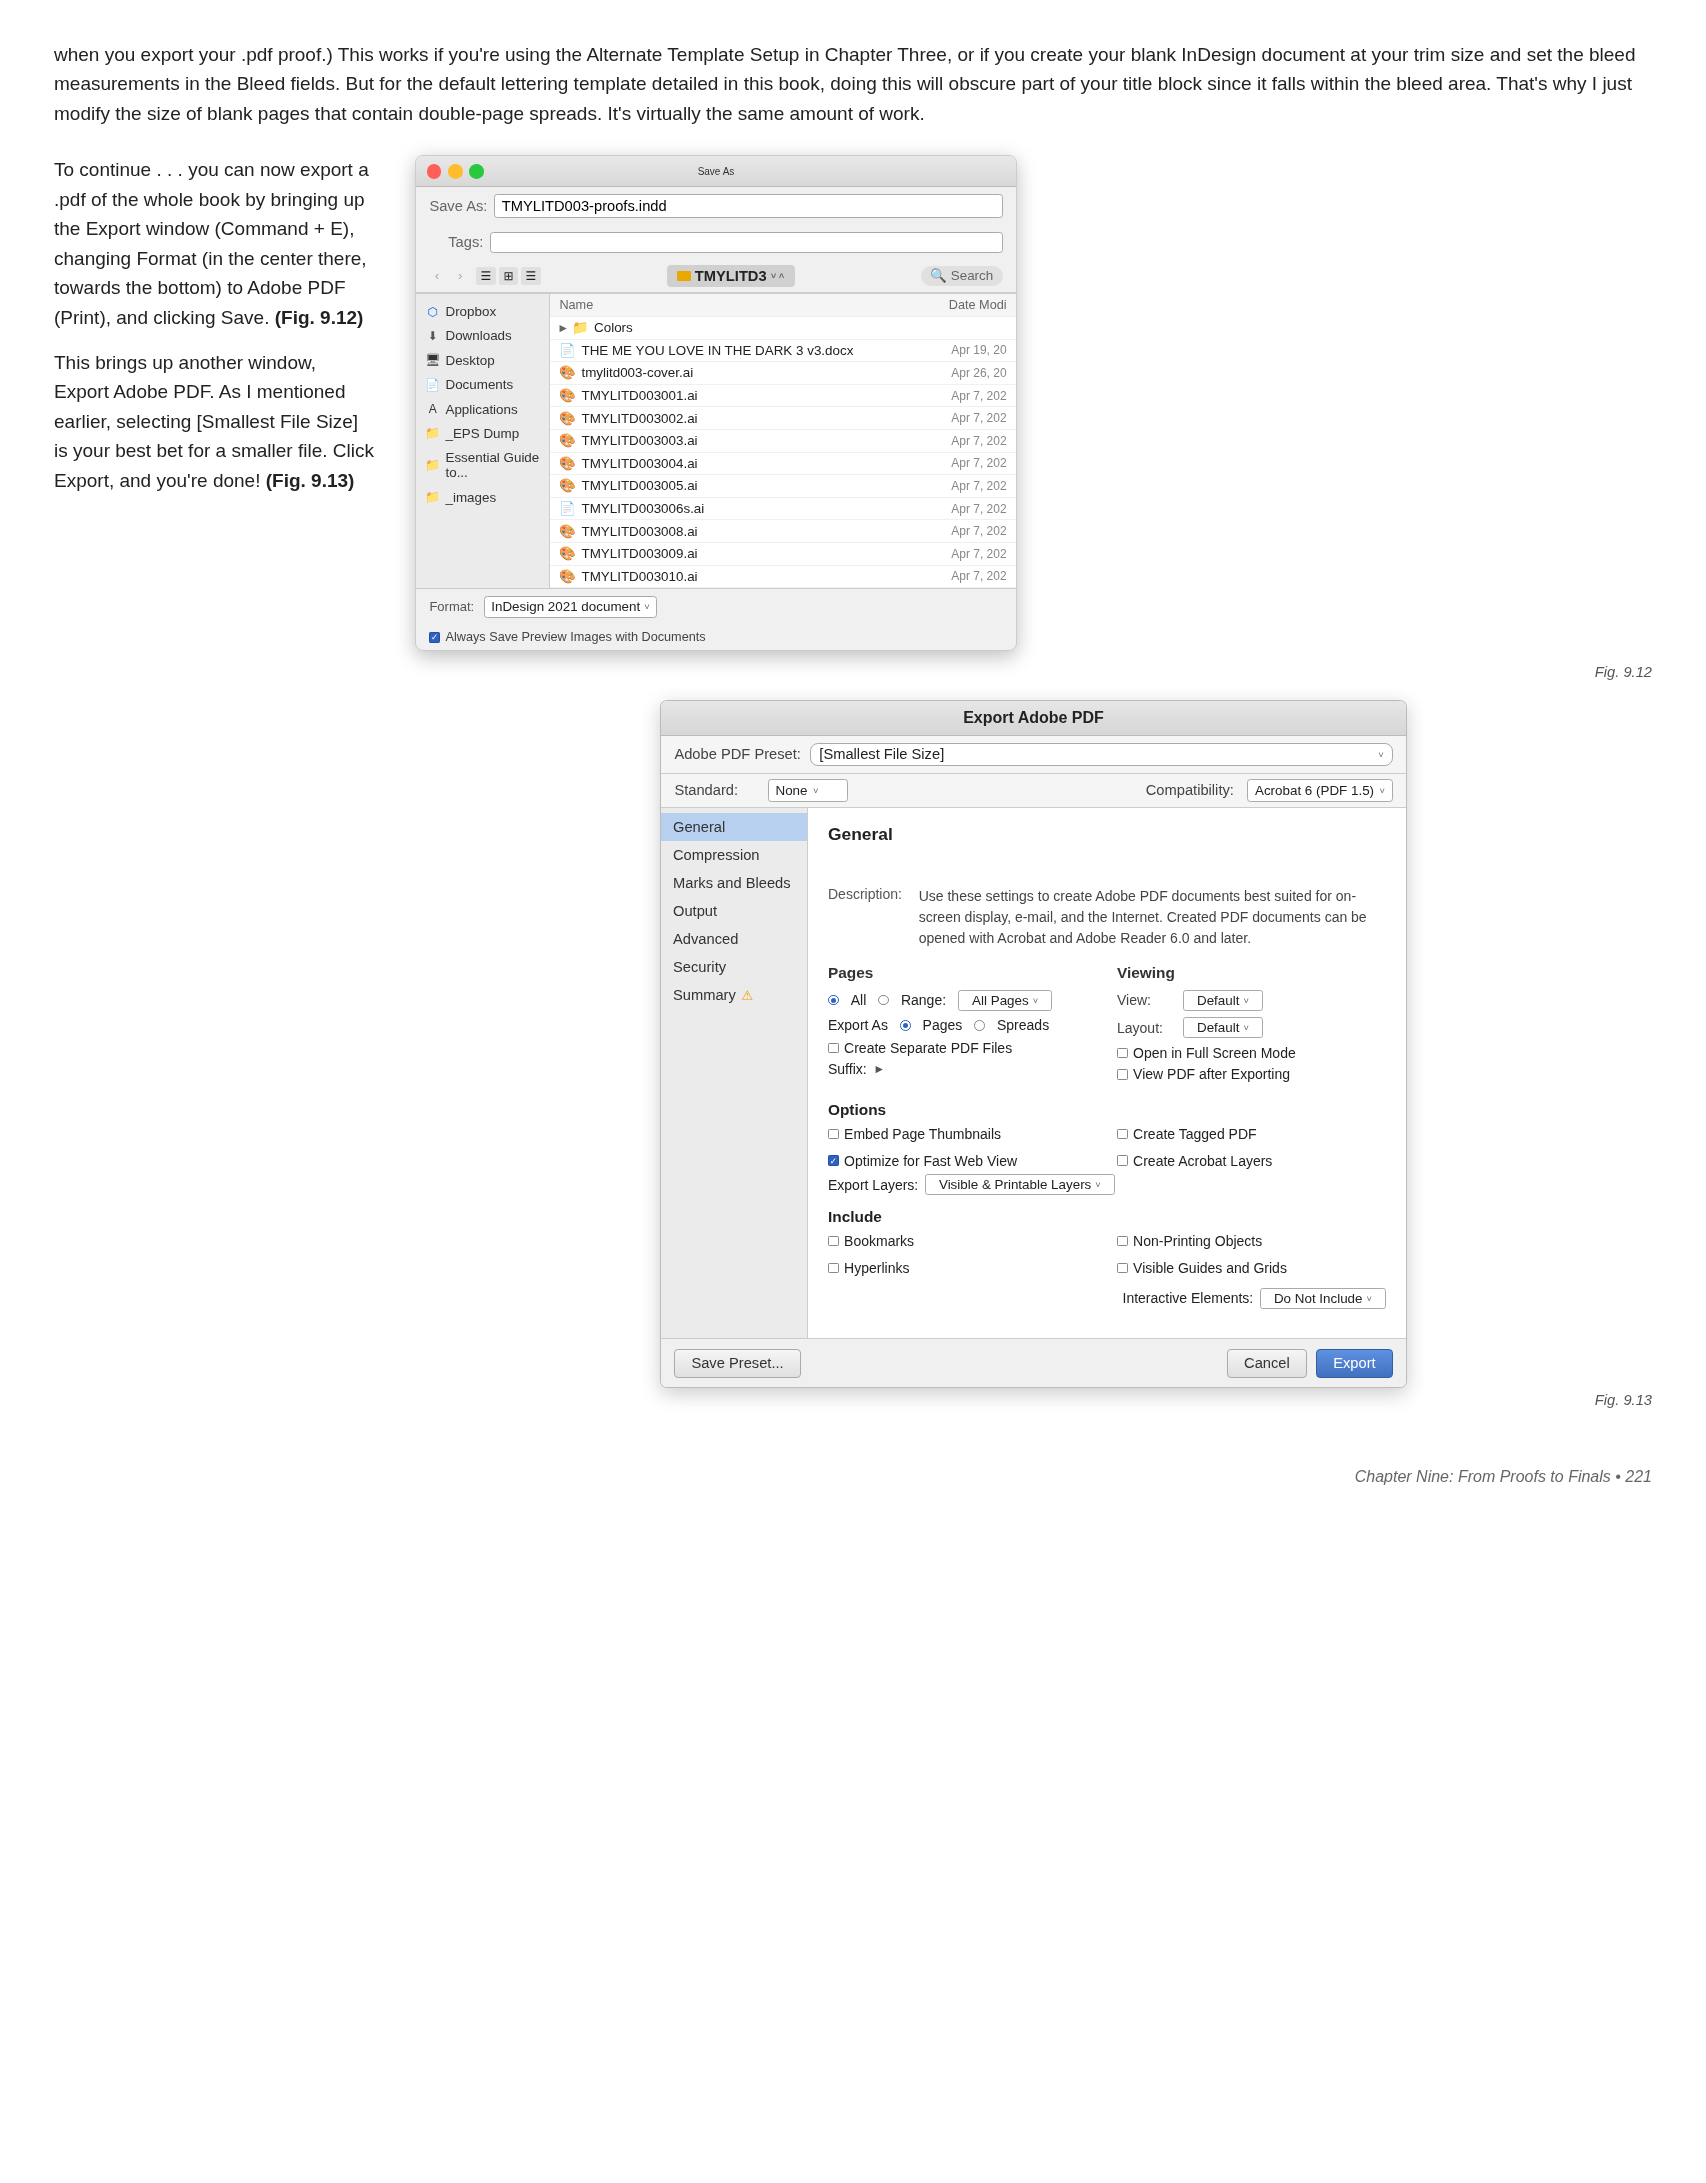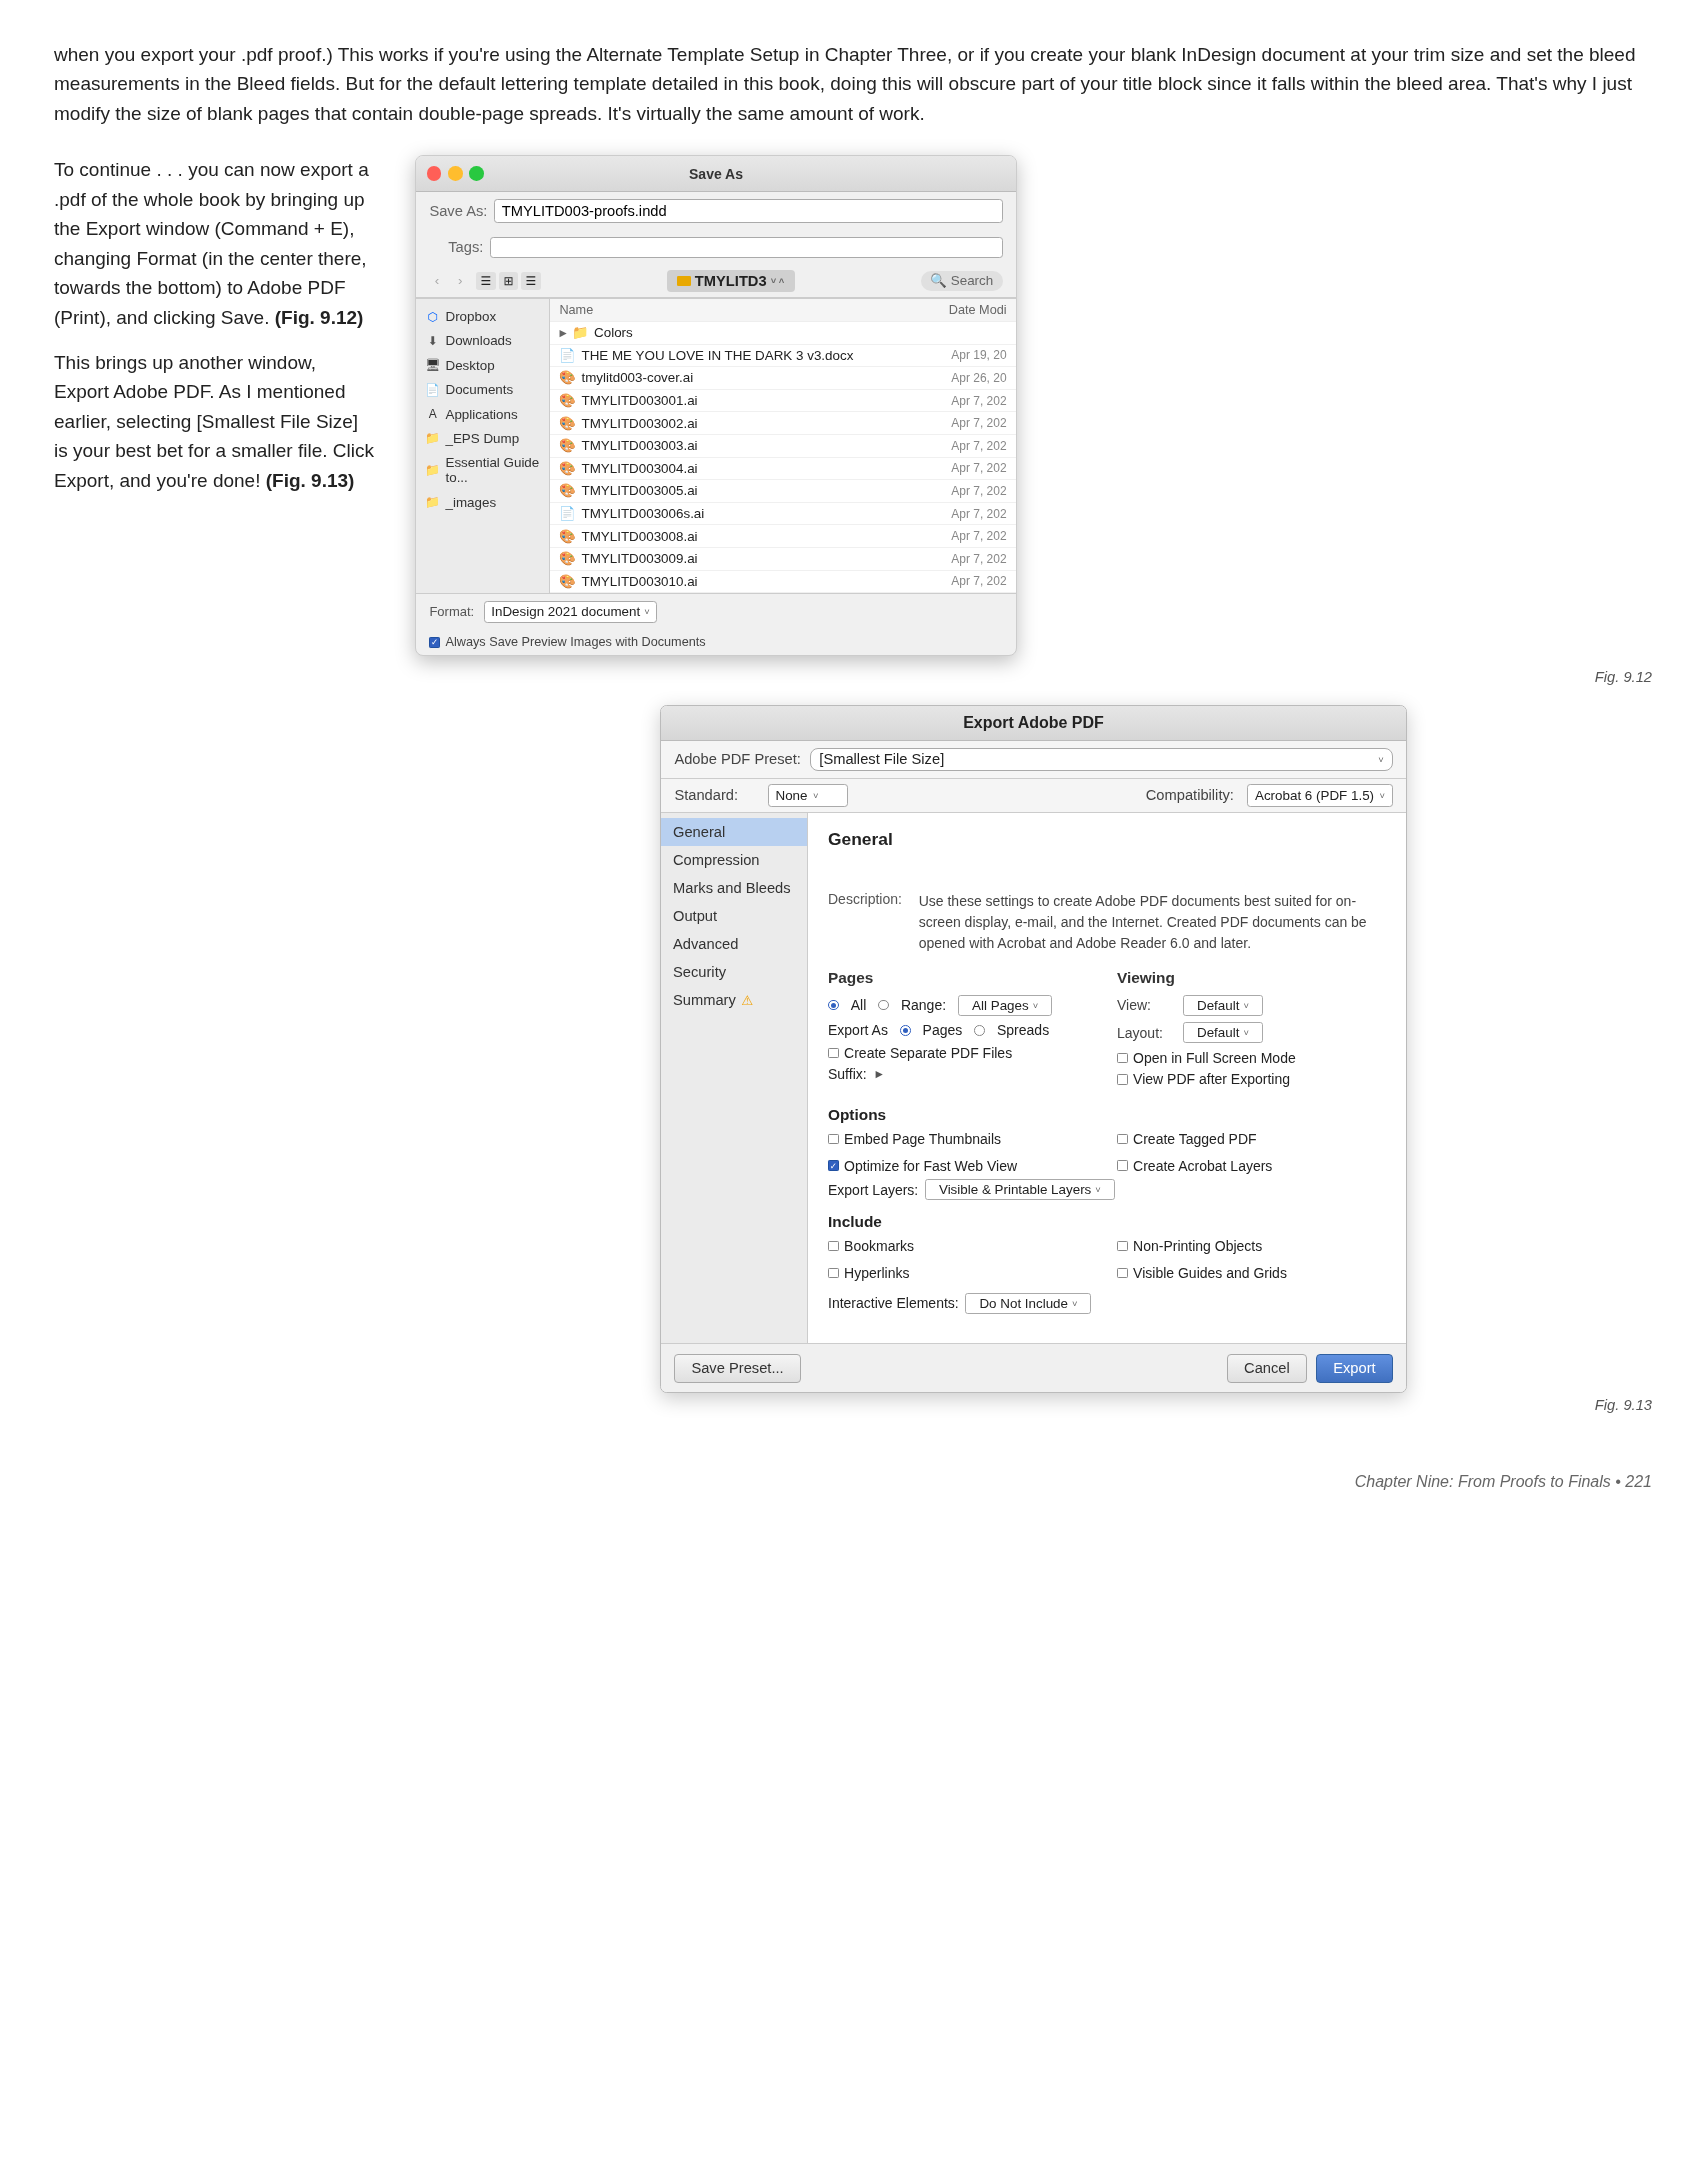--- a/index.html
+++ b/index.html
@@ -46,22 +46,22 @@
     .dialog-titlebar {
       background: linear-gradient(to bottom, #e8e8e8, #d8d8d8);
       padding: 9.4px 13.4px;
       display: flex;
       align-items: center;
       justify-content: center;
       border-bottom: 0.7px solid #bbb;
       position: relative;
     }
     .dialog-titlebar-title {
-      font-size: 14px;
-      font-weight: 700;
+      font-size: 10px;
+      font-weight: 400;
       color: #333;
     }
     .window-buttons {
       position: absolute;
       left: 10.7px;
       display: flex;
       gap: 6.7px;
     }
     .win-btn {
       width: 14.7px;
@@ -439,20 +439,21 @@
       display: grid;
       grid-template-columns: 1fr 1fr;
       gap: 5.4px 20px;
     }
     .interactive-row {
       display: flex;
       align-items: center;
       gap: 6.7px;
       margin-top: 6.7px;
       font-size: 14px;
+      justify-content: flex-end;
     }
 
     .dialog-bottom {
       display: flex;
       justify-content: space-between;
       align-items: center;
       padding: 9.4px 13.4px;
       border-top: 0.7px solid #ccc;
       background: #f0f0f0;
     }

